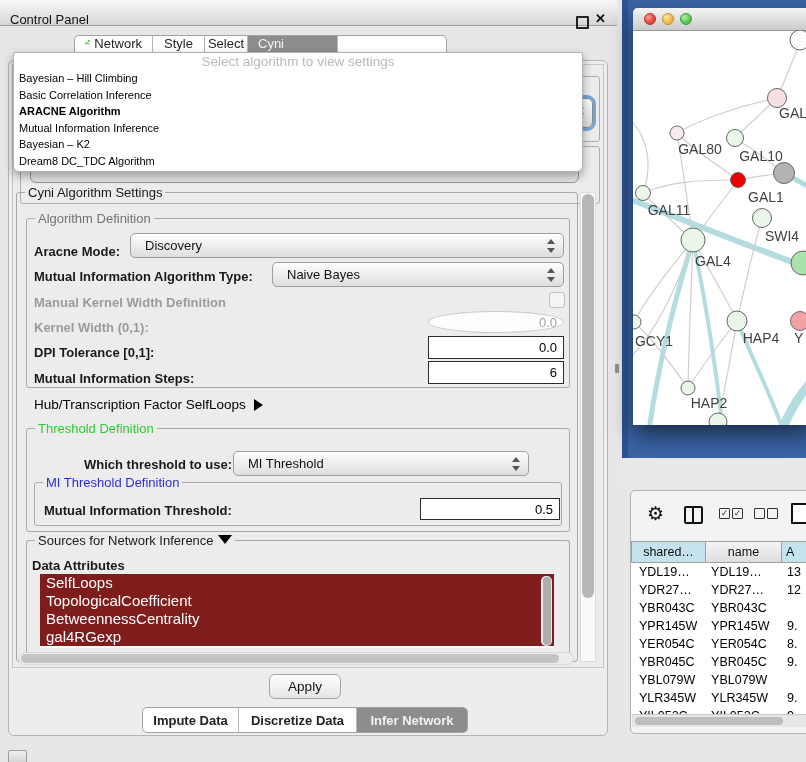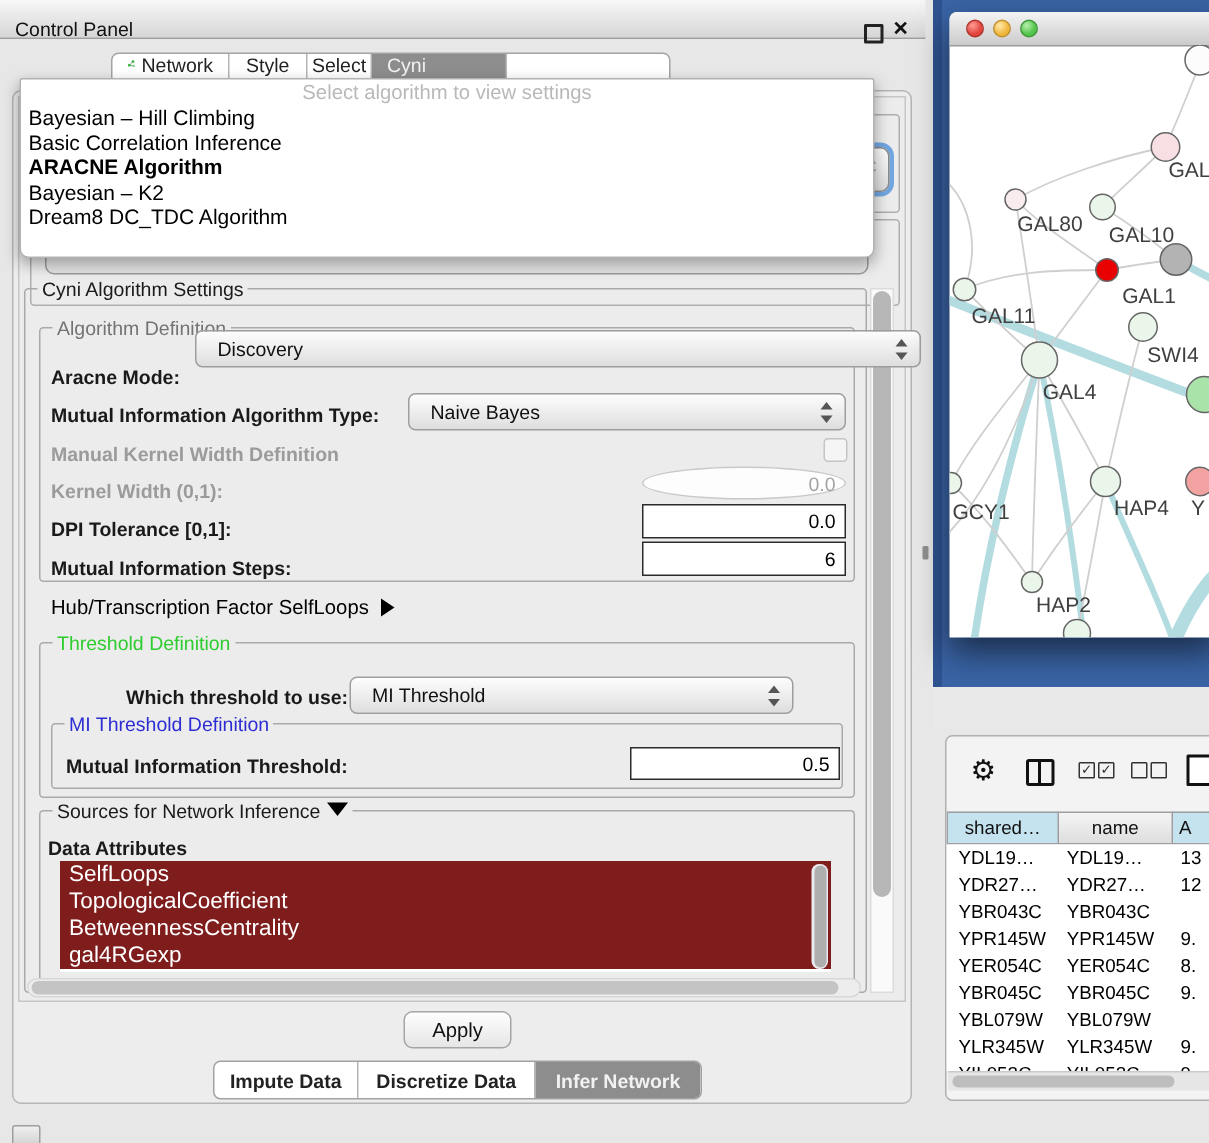--- a/index.html
+++ b/index.html
@@ -37,21 +37,21 @@
     background:linear-gradient(#fdfdfd,#dcdcdc);box-shadow:0 0 0 3px rgba(92,154,223,.85);}
   #hg2{left:20px;top:146px;width:578px;height:56px;}
   #hg2-combo{left:30px;top:155px;width:547px;height:26px;border:1px solid #9a9a9a;border-radius:6px;
     background:linear-gradient(#fcfcfc,#e2e2e2);}
 
   
   #algo-popup{left:13px;top:52px;width:570px;height:120px;background:#fff;
     border:1px solid #b2b2b2;border-radius:2px 2px 6px 6px;box-shadow:0 4px 10px rgba(0,0,0,.35);
     z-index:30;box-sizing:border-box;}
   #popup-placeholder{height:16px;text-align:center;color:#b9b9b9;font-size:13.5px;padding-top:1px;}
-  .popup-item{height:16.5px;line-height:16.5px;font-size:14px;color:#000;padding-left:5px;
+  .popup-item{height:16.5px;line-height:16.5px;font-size:11px;color:#000;padding-left:5px;
     white-space:nowrap;}
   .popup-item.hl{font-weight:bold;}
 
   
   .groupbox{border:1px solid #a9a9a9;border-radius:3px;box-sizing:border-box;}
   .legend{position:absolute;top:-8px;font-size:13px;background:#ececec;padding:0 3px;white-space:nowrap;}
   #cyni-group{left:16px;top:192px;width:562px;height:470px;}
   #cyni-legend{left:8px;color:#1a1a1a;}
 
   #v-scroll{left:580px;top:192px;width:16px;height:470px;background:#fafafa;border:1px solid #dcdcdc;box-sizing:border-box;}
@@ -64,21 +64,21 @@
   .combo{border:1px solid #9e9e9e;border-radius:5px;background:linear-gradient(#fdfdfd,#dedede);
     font-size:13px;color:#111;display:flex;align-items:center;box-sizing:border-box;padding-left:14px;}
   .stepper{position:absolute;right:8px;top:4px;width:9px;height:16px;}
   .stepper:before,.stepper:after{content:"";position:absolute;left:1px;border-left:4px solid transparent;border-right:4px solid transparent;}
   .stepper:before{top:1px;border-bottom:5px solid #555;}
   .stepper:after{bottom:1px;border-top:5px solid #555;}
   .numfield{box-sizing:border-box;background:#fff;font-size:13px;text-align:right;padding:3px 6px 0 0;}
   .numfield.dark{border:1.5px solid #2b2b2b;color:#000;}
   .numfield.light{border:1px solid #c9c9c9;color:#a3a3a3;background:#fdfdfd;}
 
-  #lbl-aracne{left:34px;top:244px;} #combo-aracne{left:130px;top:220px;width:484px;height:25px;}
+  #lbl-aracne{left:34px;top:244px;} #combo-aracne{left:130px;top:233px;width:434px;height:25px;}
   #lbl-mitype{left:34px;top:269px;} #combo-mitype{left:272px;top:262px;width:292px;height:25px;}
   #lbl-manual{left:34px;top:295px;}
   #chk-manual{left:549px;top:292px;width:14px;height:14px;border:1px solid #c4c4c4;border-radius:3px;background:#f5f5f5;}
   #lbl-kernel{left:34px;top:320px;} #fld-kernel{left:428px;top:311px;width:136px;height:22px;}
   #lbl-dpi{left:34px;top:345px;}    #fld-dpi{left:428px;top:336px;width:136px;height:23px;}
   #lbl-steps{left:34px;top:371px;}  #fld-steps{left:428px;top:361px;width:136px;height:23px;}
 
   #hub-row{left:34px;top:397px;font-size:13.5px;color:#000;}
   #hub-arrow{display:inline-block;width:0;height:0;border-top:6px solid transparent;
     border-bottom:6px solid transparent;border-left:9px solid #000;margin-left:8px;vertical-align:-2px;}
@@ -204,20 +204,21 @@
     </div>
   <div class="abs hidden-group" id="hg2"></div>
   <div class="abs" id="hg2-combo"></div>
 
   <div class="abs" id="algo-popup">
     <div id="popup-placeholder">Select algorithm to view settings</div>
     <div id="popup-list">
         <div class="popup-item">Bayesian – Hill Climbing</div>
         <div class="popup-item">Basic Correlation Inference</div>
         <div class="popup-item hl">ARACNE Algorithm</div>
+        <div class="popup-item">Mutual Information Inference</div>
         <div class="popup-item">Bayesian – K2</div>
         <div class="popup-item">Dream8 DC_TDC Algorithm</div>
       </div>
   </div>
 
   <div class="abs groupbox" id="cyni-group">
     <span class="legend" id="cyni-legend">Cyni Algorithm Settings</span>
   </div>
   <div class="abs" id="v-scroll"></div>
   <div class="abs" id="v-thumb"></div>

